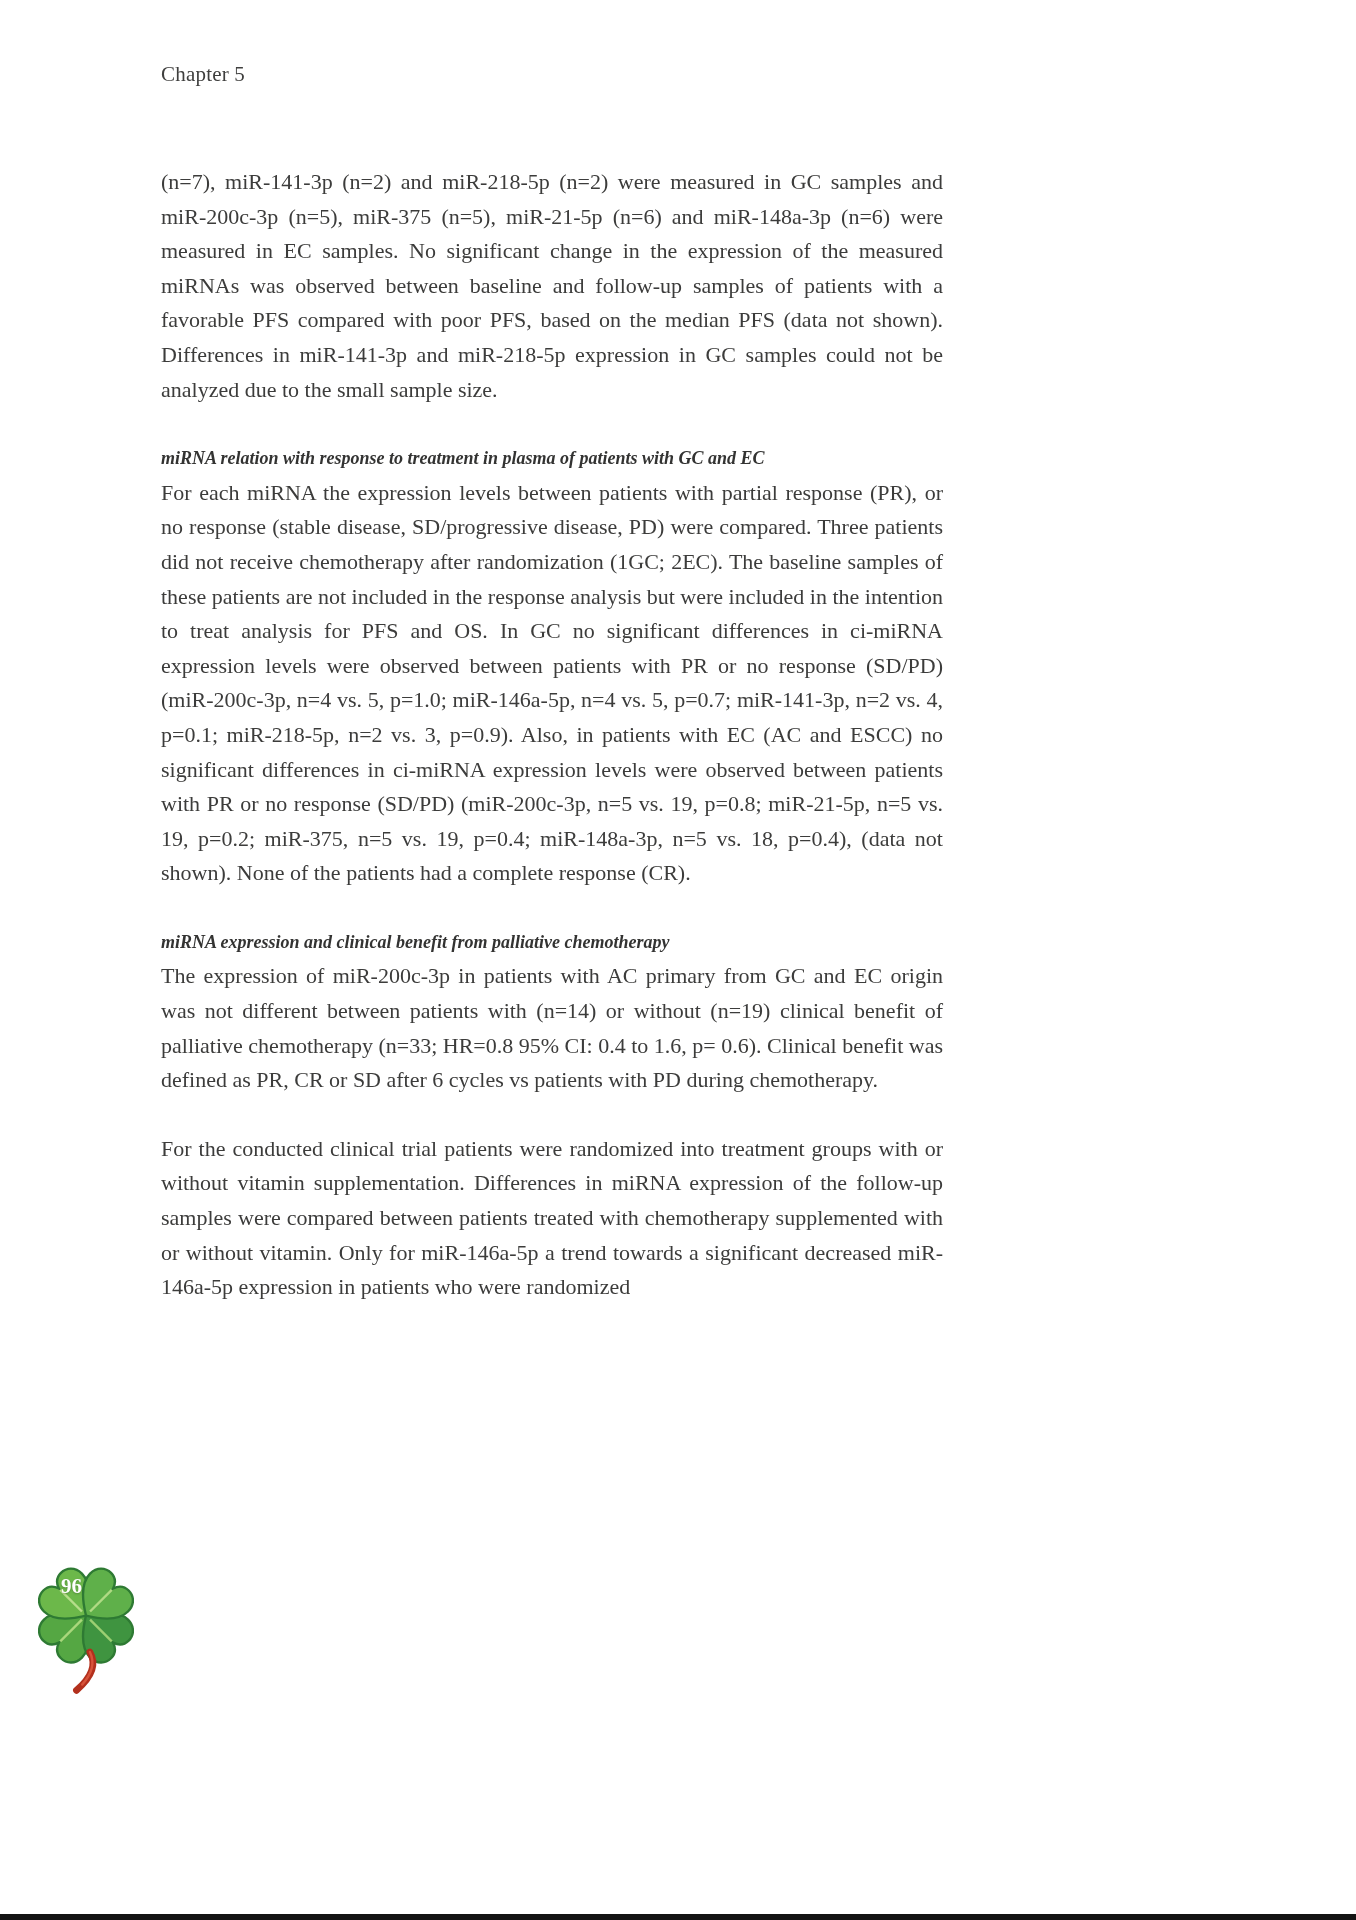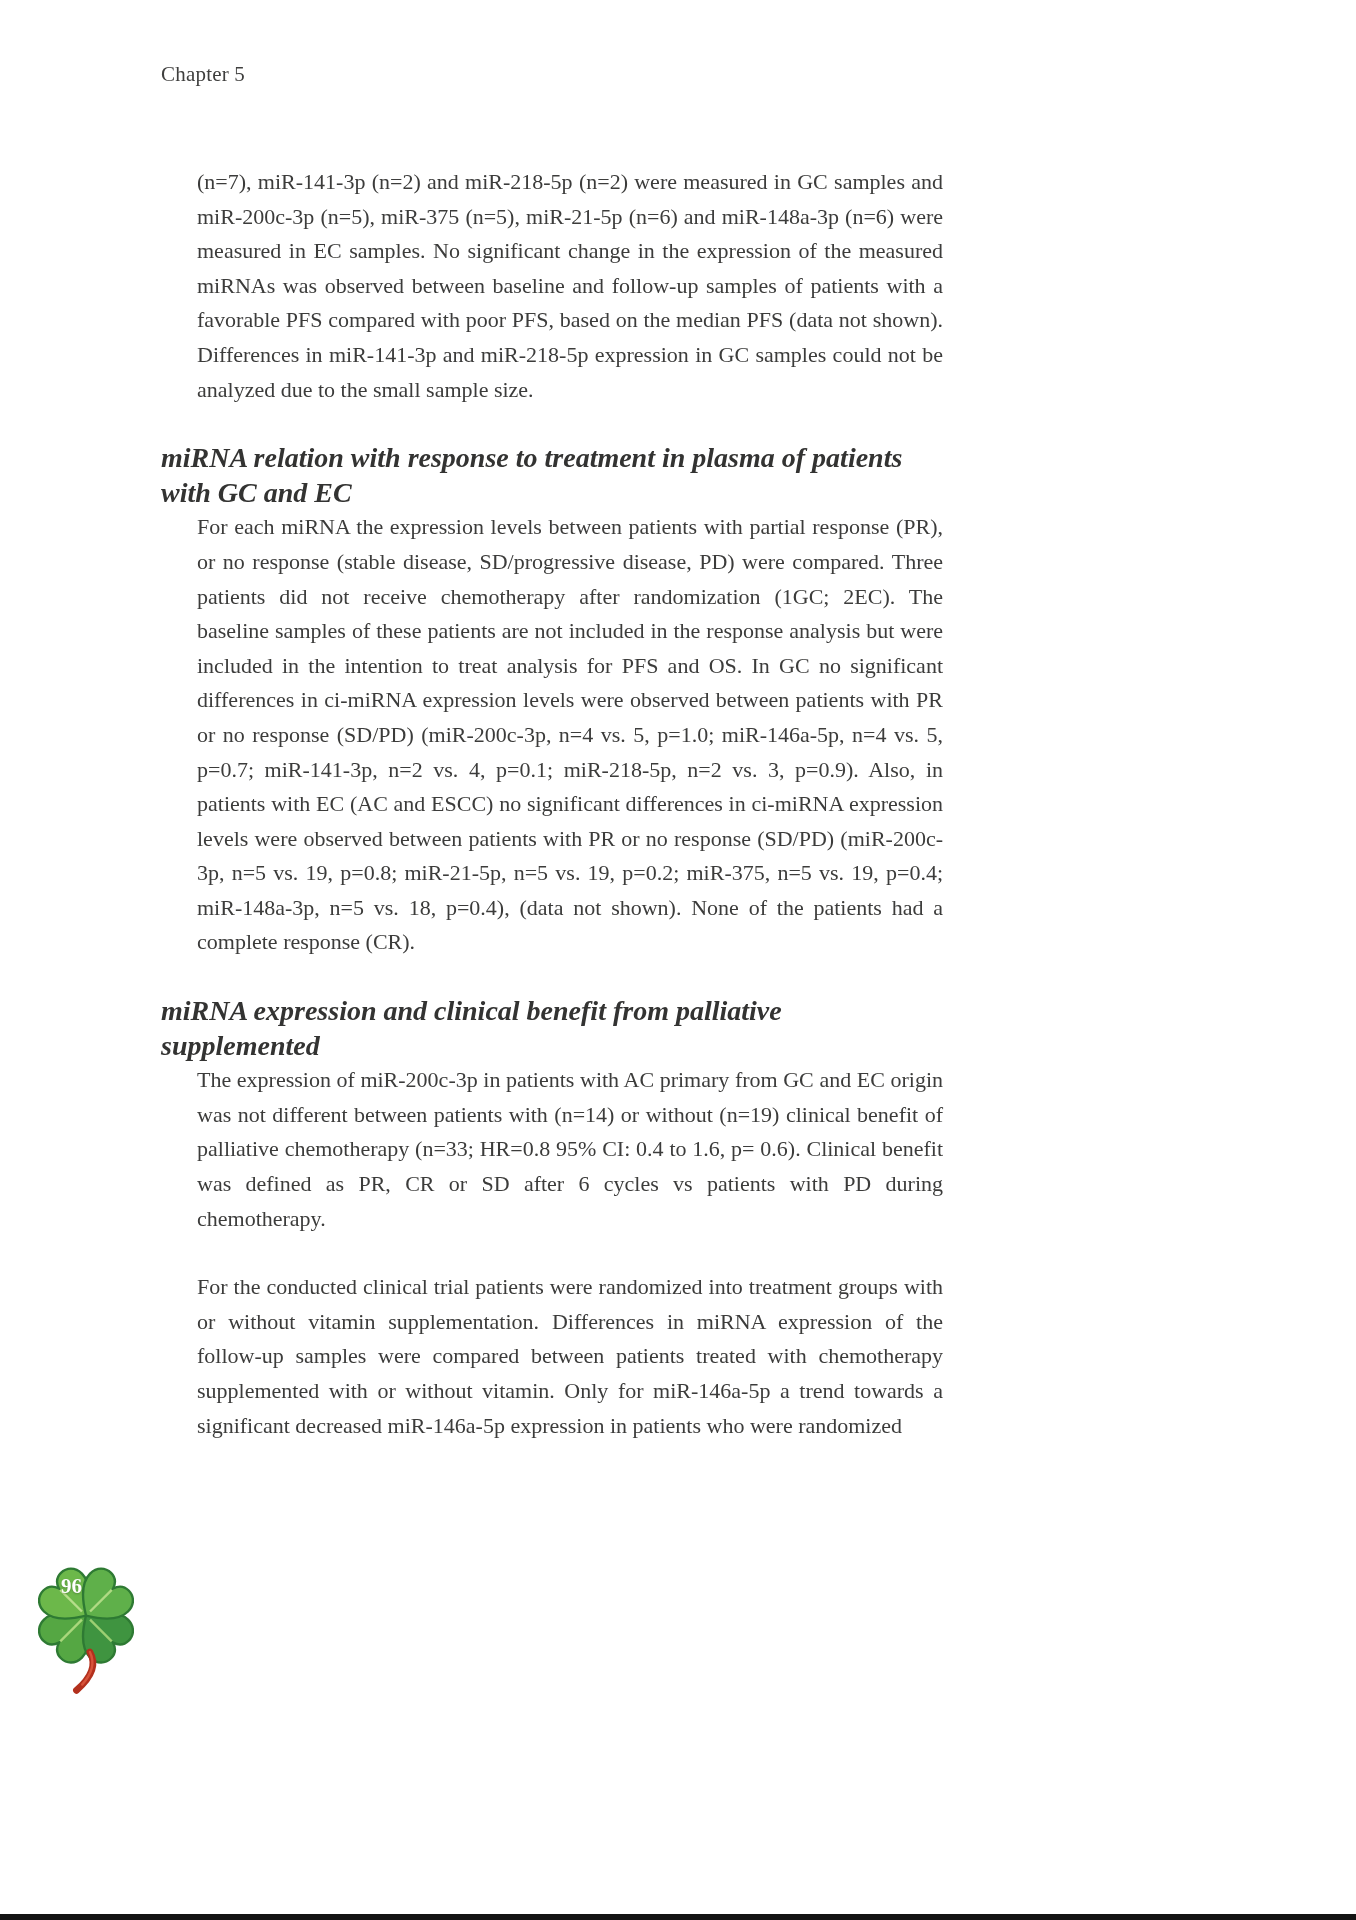--- a/index.html
+++ b/index.html
@@ -31,25 +31,24 @@
     width: 782px;
     color: #3c3c3b;
   }
 
   .body-text {
     font-size: 22px;
     line-height: 34.6px;
     text-align: justify;
     margin-bottom: 34px;
     color: #3c3c3b;
-    margin-left: 36px;
   }
 
   .section-heading {
-    font-size: 28px;
+    font-size: 18px;
     line-height: 34.6px;
     font-weight: bold;
     font-style: italic;
     color: #333332;
     margin-bottom: 0;
   }
 
   .clover {
     position: absolute;
     left: 38px;
@@ -85,21 +84,21 @@
 
   <div class="running-header">Chapter 5</div>
 
   <div class="content">
 
     <p class="body-text">(n=7), miR-141-3p (n=2) and miR-218-5p (n=2) were measured in GC samples and miR-200c-3p (n=5), miR-375 (n=5), miR-21-5p (n=6) and miR-148a-3p (n=6) were measured in EC samples. No significant change in the expression of the measured miRNAs was observed between baseline and follow-up samples of patients with a favorable PFS compared with poor PFS, based on the median PFS (data not shown). Differences in miR-141-3p and miR-218-5p expression in GC samples could not be analyzed due to the small sample size.</p>
 
     <h3 class="section-heading">miRNA relation with response to treatment in plasma of patients with GC and EC</h3>
     <p class="body-text">For each miRNA the expression levels between patients with partial response (PR), or no response (stable disease, SD/progressive disease, PD) were compared. Three patients did not receive chemotherapy after randomization (1GC; 2EC). The baseline samples of these patients are not included in the response analysis but were included in the intention to treat analysis for PFS and OS. In GC no significant differences in ci-miRNA expression levels were observed between patients with PR or no response (SD/PD) (miR-200c-3p, n=4 vs. 5, p=1.0; miR-146a-5p, n=4 vs. 5, p=0.7; miR-141-3p, n=2 vs. 4, p=0.1; miR-218-5p, n=2 vs. 3, p=0.9). Also, in patients with EC (AC and ESCC) no significant differences in ci-miRNA expression levels were observed between patients with PR or no response (SD/PD) (miR-200c-3p, n=5 vs. 19, p=0.8; miR-21-5p, n=5 vs. 19, p=0.2; miR-375, n=5 vs. 19, p=0.4; miR-148a-3p, n=5 vs. 18, p=0.4), (data not shown). None of the patients had a complete response (CR).</p>
 
-    <h3 class="section-heading">miRNA expression and clinical benefit from palliative supplemented</h3>
+    <h3 class="section-heading">miRNA expression and clinical benefit from palliative chemotherapy</h3>
     <p class="body-text">The expression of miR-200c-3p in patients with AC primary from GC and EC origin was not different between patients with (n=14) or without (n=19) clinical benefit of palliative chemotherapy (n=33; HR=0.8 95% CI: 0.4 to 1.6, p= 0.6). Clinical benefit was defined as PR, CR or SD after 6 cycles vs patients with PD during chemotherapy.</p>
 
     <p class="body-text">For the conducted clinical trial patients were randomized into treatment groups with or without vitamin supplementation. Differences in miRNA expression of the follow-up samples were compared between patients treated with chemotherapy supplemented with or without vitamin. Only for miR-146a-5p a trend towards a significant decreased miR-146a-5p expression in patients who were randomized</p>
 
   </div>
 
   <div class="clover">
     <svg width="96" height="138" viewBox="0 0 100 144" xmlns="http://www.w3.org/2000/svg">
 
       <g transform="translate(50,58)">

